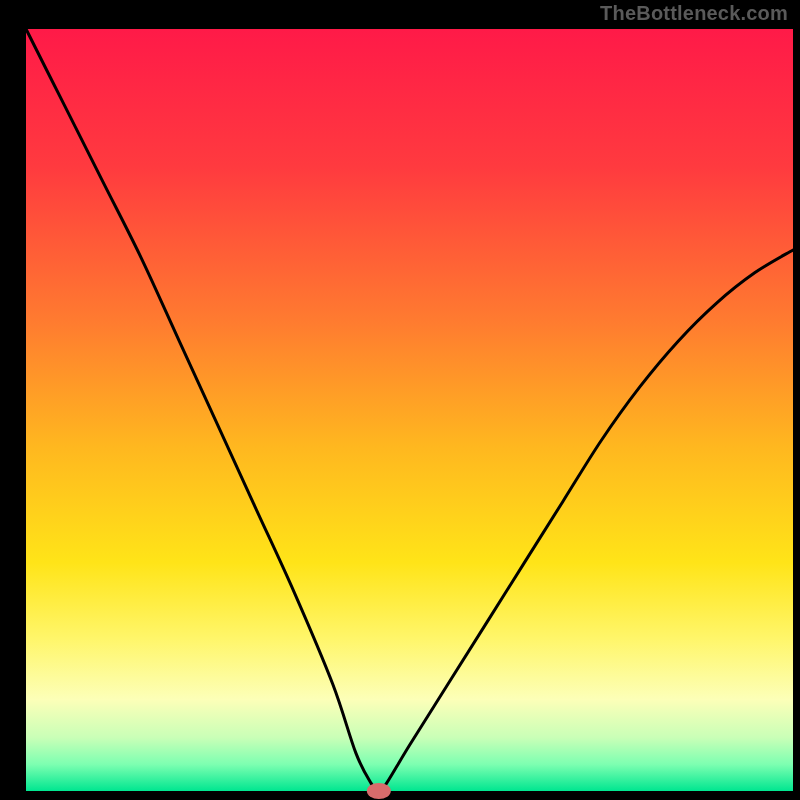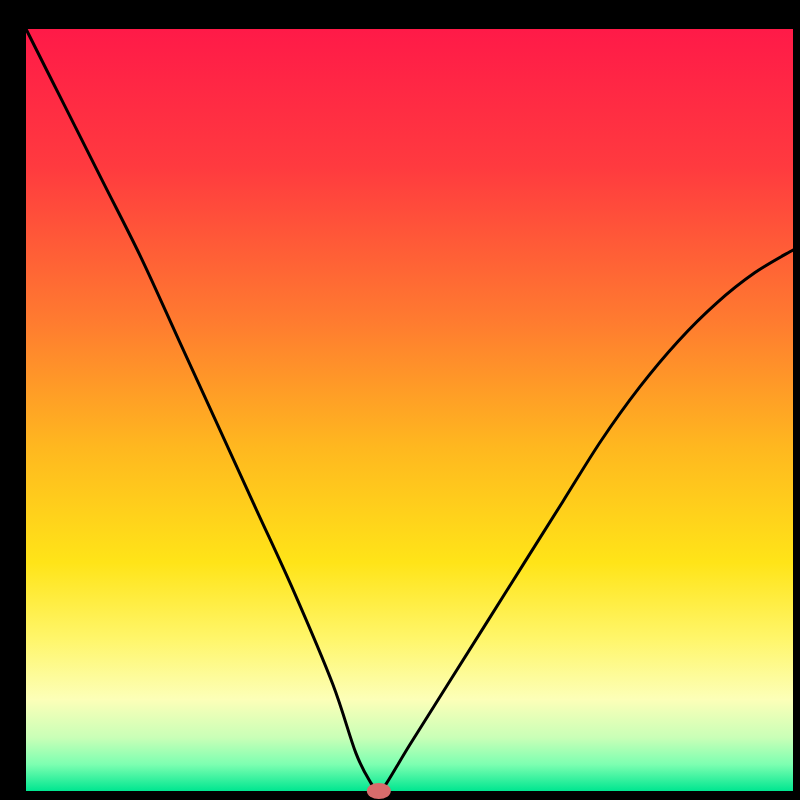--- a/index.html
+++ b/index.html
@@ -31,20 +31,21 @@
     position: absolute;
     top: 0;
     left: 0;
     z-index: 1;
   }
 </style>
 </head>
 <body>
 
 <div class="stage">
+  <div class="watermark">TheBottleneck.com</div>
 
   <svg id="chart-svg" width="800" height="800" viewBox="0 0 800 800">
     <defs>
       <linearGradient id="bg-grad" x1="0" y1="0" x2="0" y2="1">
           <stop offset="0%" stop-color="#ff1a48"></stop>
           <stop offset="18%" stop-color="#ff3a3f"></stop>
           <stop offset="38%" stop-color="#ff7a30"></stop>
           <stop offset="55.00000000000001%" stop-color="#ffb81f"></stop>
           <stop offset="70%" stop-color="#ffe418"></stop>
           <stop offset="80%" stop-color="#fff66a"></stop>

